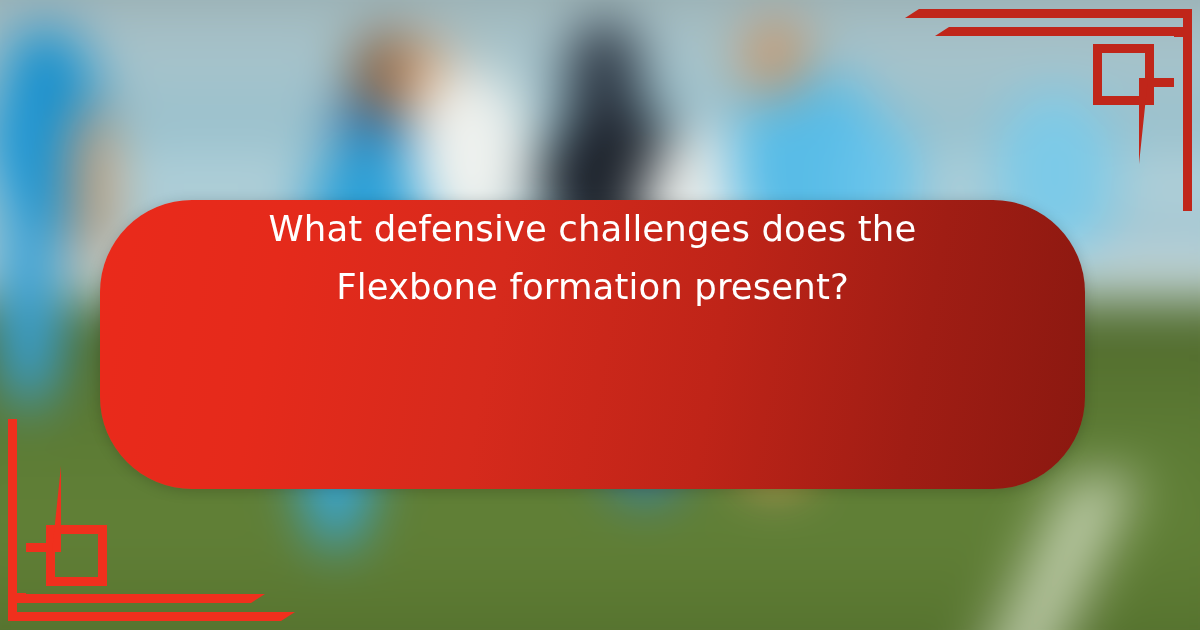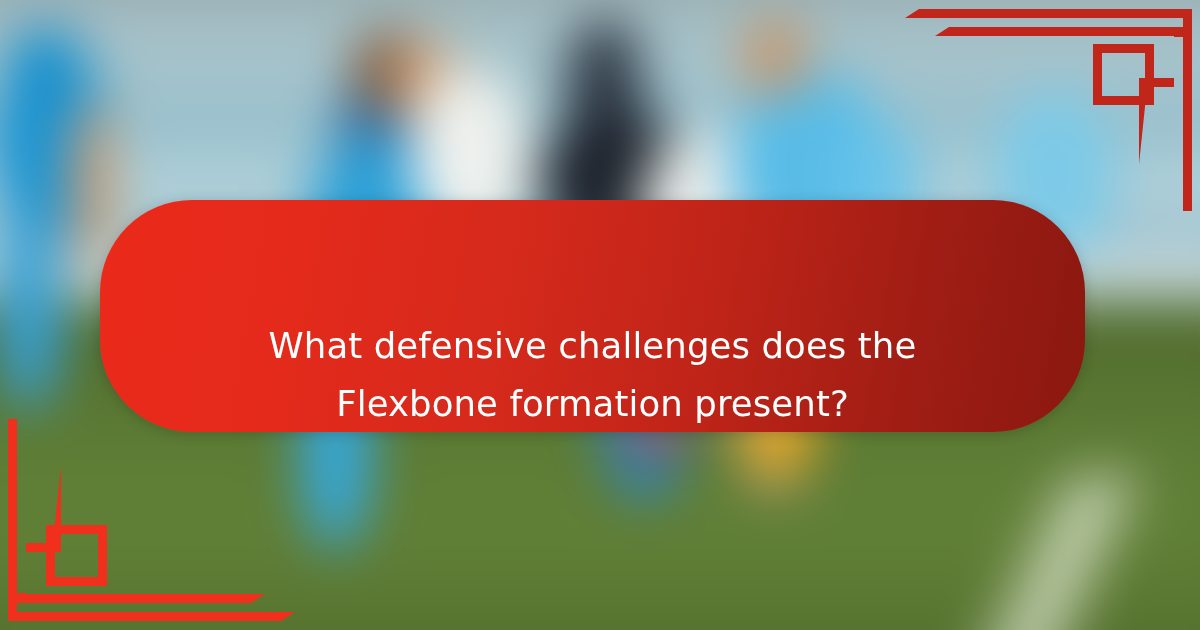--- a/index.html
+++ b/index.html
@@ -120,32 +120,32 @@
   
   .chamf-l { clip-path: polygon(14px 0, 100% 0, 100% 100%, 0 100%); }
   .chamf-r { clip-path: polygon(0 0, 100% 0, calc(100% - 14px) 100%, 0 100%); }
 
   
   .badge {
     position: absolute;
     left: 100px;
     top: 200px;
     width: 985px;
-    height: 232px;
+    height: 289px;
     border-radius: 92px;
     background: linear-gradient(100deg,
         #ea2a1b 0%,
         #e52a1b 18%,
         #d62a1c 40%,
         #bf2418 62%,
         #a01d14 82%,
         #8a1810 100%);
     box-shadow: 0 2px 14px rgba(0,0,0,0.18);
     display: flex;
-    align-items: flex-end;
+    align-items: flex-start;
     justify-content: center;
     box-sizing: border-box;
     padding: 0 86px;
   }
   .badge-text {
     color: #ffffff;
     font-size: 35.5px;
     line-height: 1.62;
     text-align: center;
     font-weight: 400;

